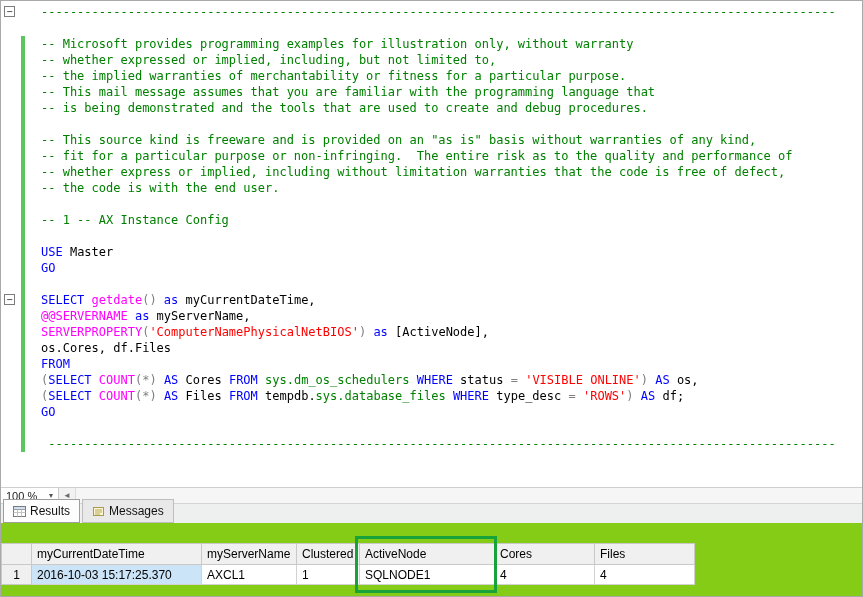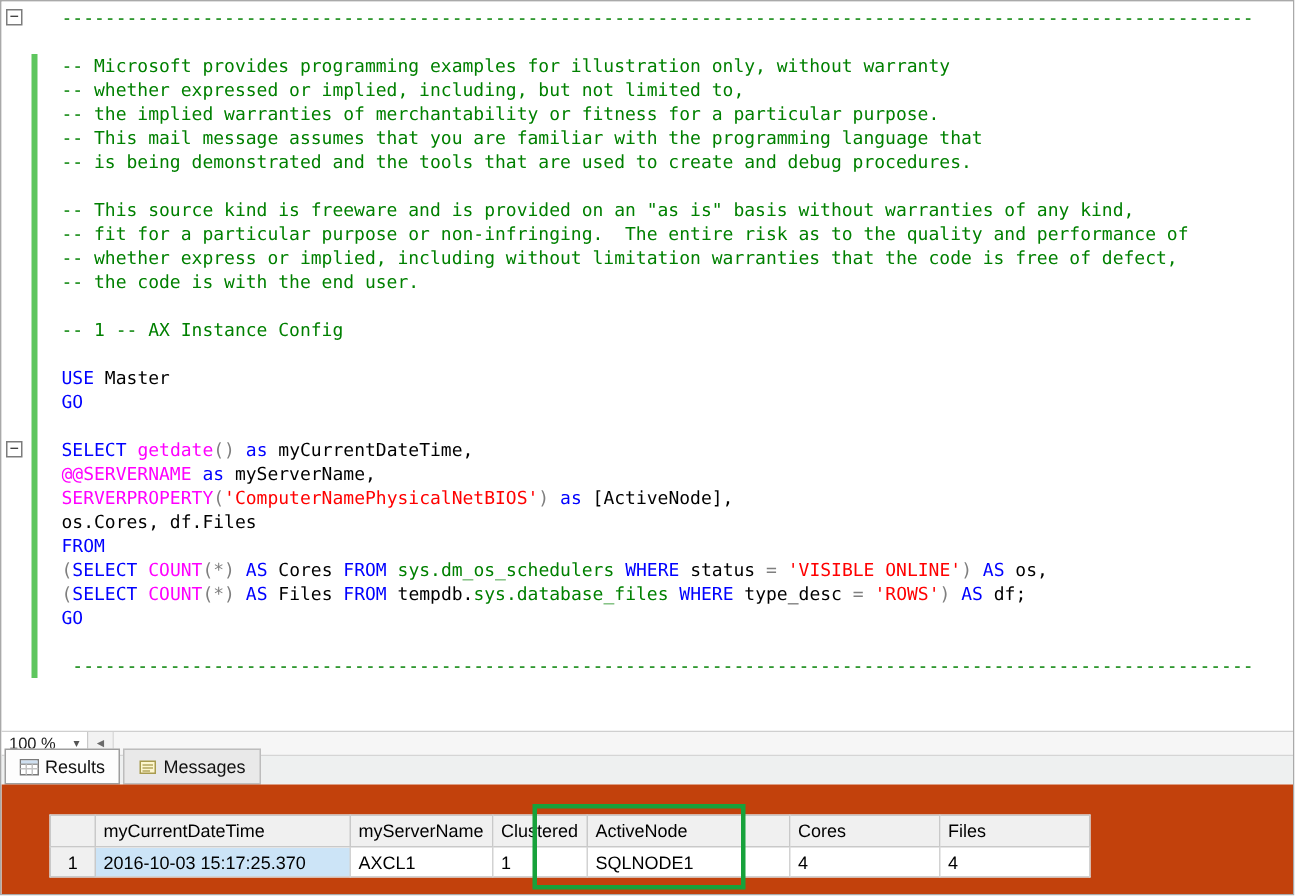--- a/index.html
+++ b/index.html
@@ -30,21 +30,21 @@
   .scroll-left-btn { width:17px; flex:none; display:flex; align-items:center; justify-content:center; font-size:8px; color:#6b6b6b; border-right:1px solid #dcdcdc; background:#f2f2f2; cursor:pointer; }
   .scroll-track { flex:1; background:#f6f6f6; }
 
   
   .tabbar { height:19px; flex:none; background:#eef0f0; display:flex; align-items:flex-end; padding-left:2px; }
   .tab { height:18px; display:flex; align-items:center; gap:4px; padding:11px 9px; font-size:12px; color:#111; border:1px solid #bdbdbd; background:#e9e9e9; cursor:pointer; margin-right:2px; }
   .tab.active { background:#fdfdfd; border-color:#9e9e9e; height:19px; }
   .tab-icon { display:inline-flex; }
 
   
-  .grid-area { position:relative; flex:1; background:#c2410c; overflow:hidden;padding-left:32px; }
+  .grid-area { position:relative; flex:1; background:#84cc16; overflow:hidden; }
   table.results { border-collapse:collapse; table-layout:fixed; width:693px; margin-top:20px; font-size:12px; background:#ffffff; }
   table.results th, table.results td { border:1px solid #d2d2d2; height:20px; padding:0 5px; text-align:left; font-weight:normal; overflow:hidden; white-space:nowrap; color:#000; }
   table.results thead th { background:#f0f0f0; border-color:#c9c9c9; height:21px; }
   table.results tbody th { background:#f0f0f0; border-color:#c9c9c9; text-align:center; cursor:pointer; }
   table.results td { cursor:default; background:#ffffff; }
   table.results td.selected { background:var(--selected-cell-bg,#cce4f7); }
   .col-rowhdr { width:30px; } .col-0 { width:170px; } .col-1 { width:95px; } .col-2 { width:63px; }
   .col-3 { width:135px; } .col-4 { width:100px; } .col-5 { width:100px; }
   .annotation { position:absolute; left:354px; top:13px; width:142px; height:57px; border:3px solid var(--annotation,#17a23b); pointer-events:none; }
 </style>

